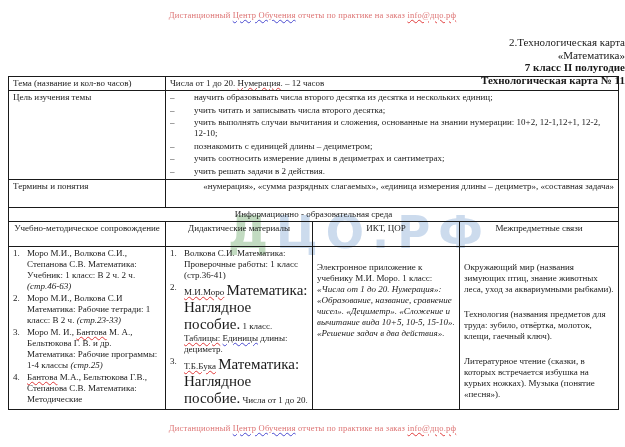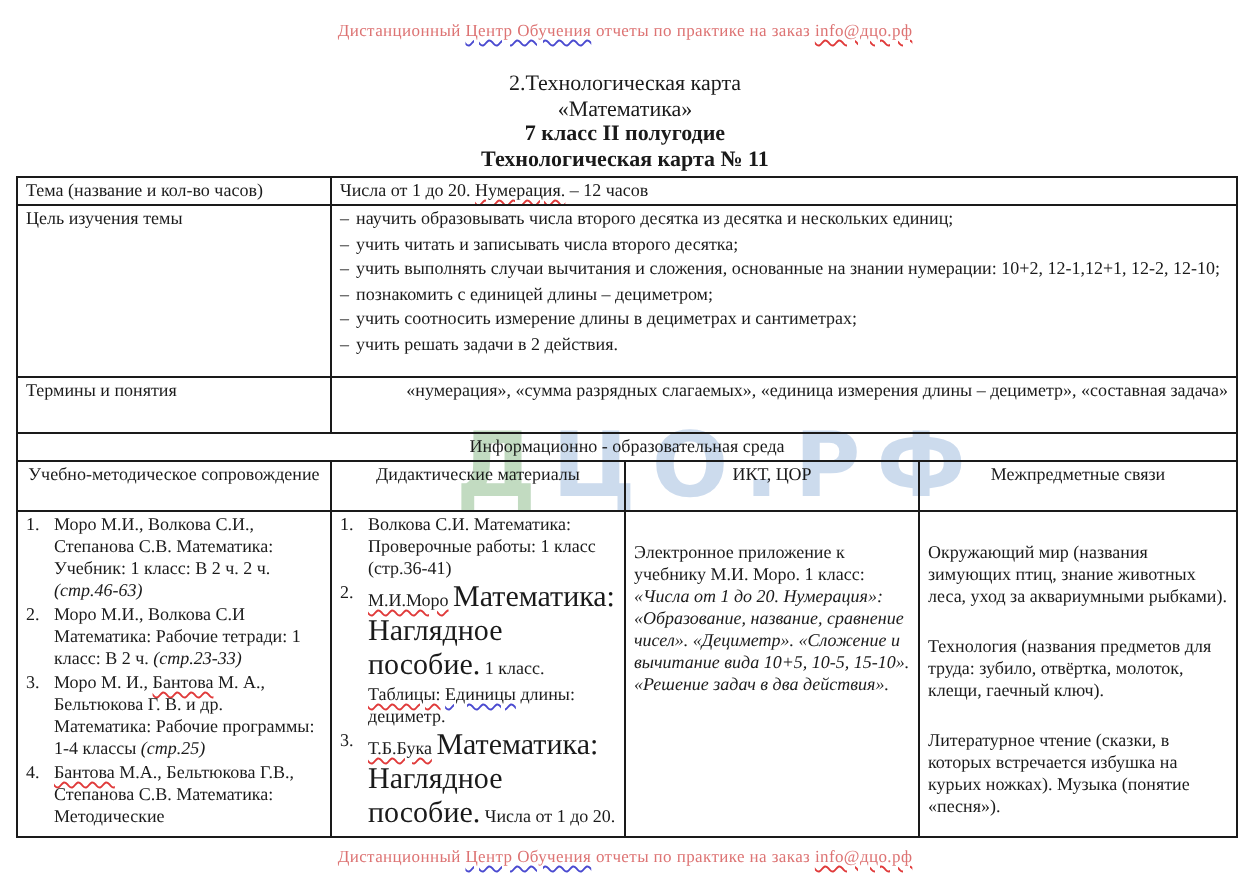--- a/index.html
+++ b/index.html
@@ -20,48 +20,48 @@
   
   .watermark{
     position:absolute;top:206px;left:228px;z-index:0;
     font-family:"DejaVu Sans",sans-serif;font-weight:bold;
     font-size:45px;letter-spacing:8px;opacity:.45;white-space:nowrap;
   }
   .run-wm-green{color:var(--wm-green,#79b077);}
   .run-wm-blue{color:var(--wm-blue,#8fb0d9);}
 
   
-  .title-block{position:absolute;top:36px;left:0;width:625px;text-align:center;z-index:1;}
+  .title-block{position:absolute;top:36px;left:0;width:625px;text-align:right;z-index:1;}
   .title-line{font-size:11px;line-height:12.5px;}
   .title-bold{font-weight:bold;}
 
   
   table.doc{
-    position:absolute;top:88px;left:8px;z-index:1;
+    position:absolute;top:76px;left:8px;z-index:1;
     width:610px;border-collapse:collapse;table-layout:fixed;
     font-size:9px;line-height:11px;background:transparent;
   }
   table.doc td{
     border:1px solid var(--border,#1a1a1a);vertical-align:top;
     padding:1px 4px;overflow:hidden;
   }
   td.lbl{padding-top:2px;}
   td.center{text-align:center;vertical-align:middle;}
   .sect-row td{height:11px;}
   .colhead-row td{height:22px;font-size:9px;}
   .body-row td{height:160px;}
   .clip{max-height:158px;overflow:hidden;}
 
   
   .li{display:flex;margin-bottom:1px;}
   .li .num{flex:0 0 14px;}
   .li .itxt{flex:1;}
   .dash-li{display:flex;margin-bottom:1.5px;}
   .dash-li .marker{flex:0 0 8px;}
-  .dash-li .itxt{flex:1;}
+  .dash-li .itxt{flex:1;margin-left:16px;}
   .para{margin:14px 0 1px 0;}
 
   
   .run-i{font-style:italic;}
   .run-b{font-weight:normal;}
   .run-big{font-size:15px;line-height:17px;}
   .run-wr{
     text-decoration-line:underline;text-decoration-style:wavy;
     text-decoration-color:var(--wavy-red,#e03a3a);
     text-decoration-thickness:1px;text-underline-offset:1px;

